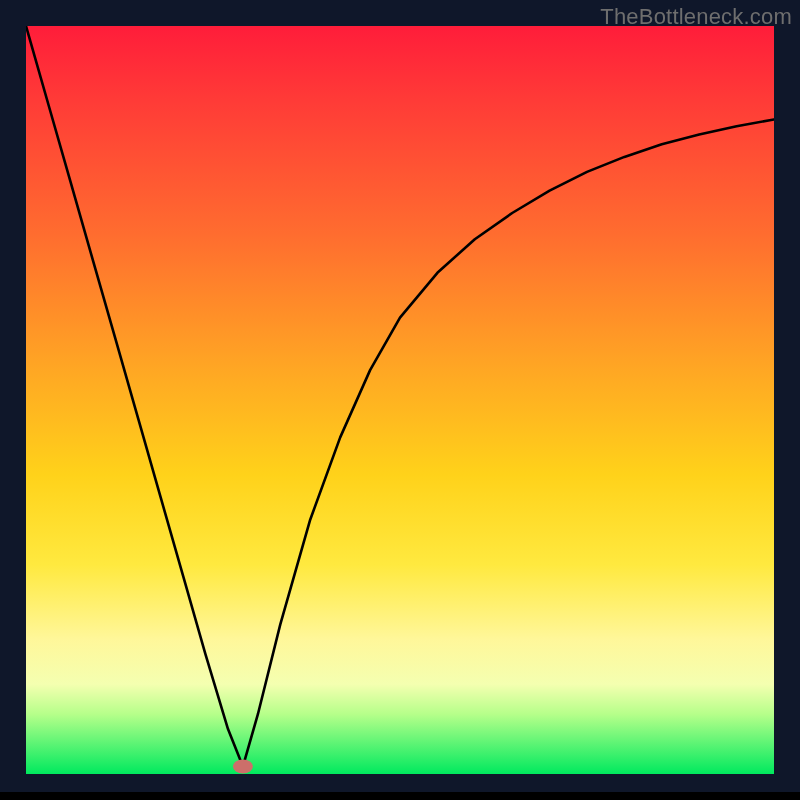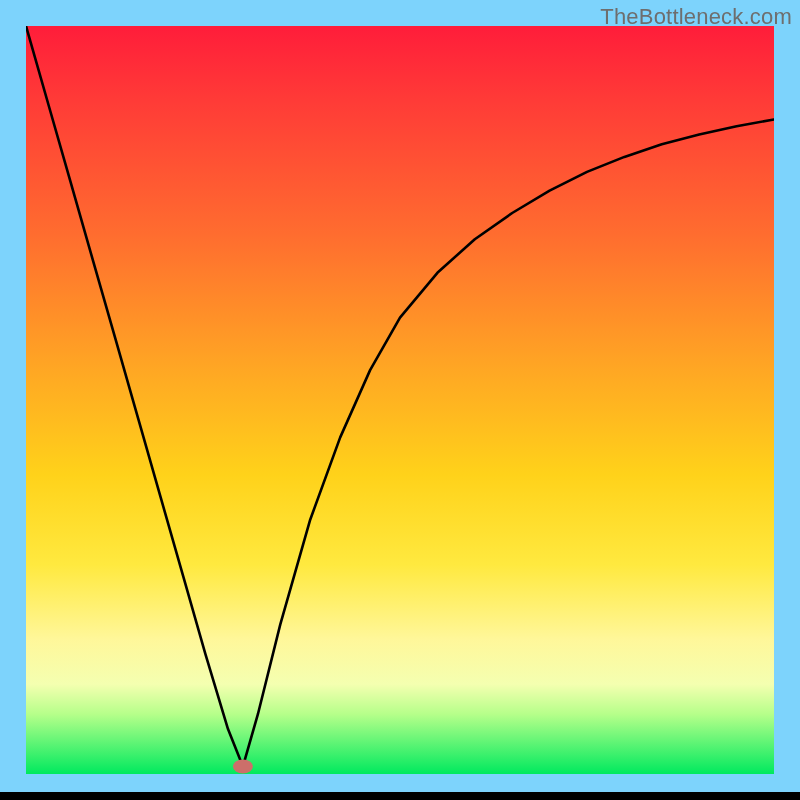--- a/index.html
+++ b/index.html
@@ -8,21 +8,21 @@
     width: 800px;
     height: 800px;
     background: #000;
     font-family: Arial, Helvetica, sans-serif;
     overflow: hidden;
   }
   .frame {
     position: relative;
     width: 800px;
     height: 792px;
-    background: #7dd3fc;
+    background: #0f172a;
   }
   .plot-area {
     position: absolute;
     left: 26px;
     top: 26px;
     width: 748px;
     height: 748px;
     
     background: linear-gradient(to bottom,
       #ff1d3a 0%,

